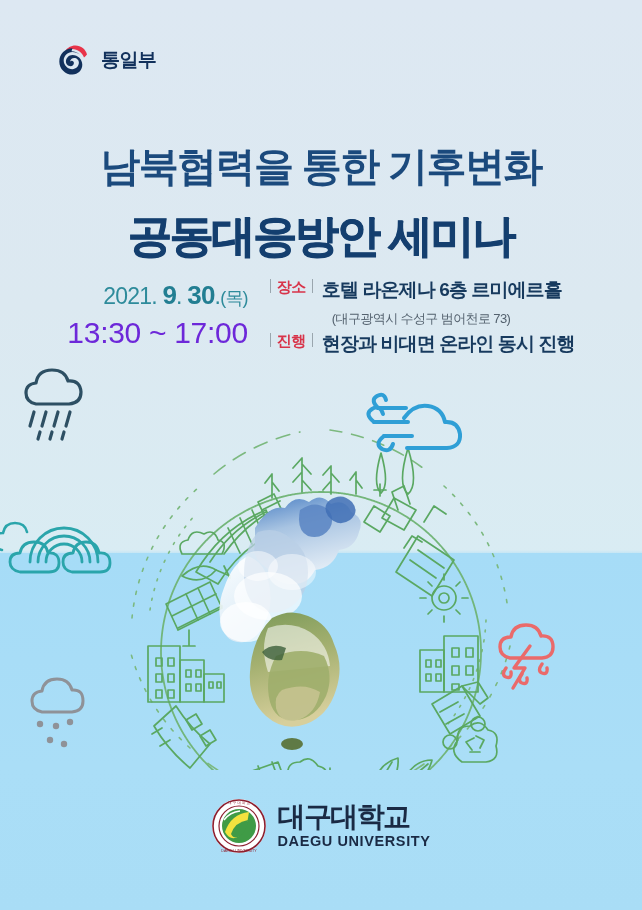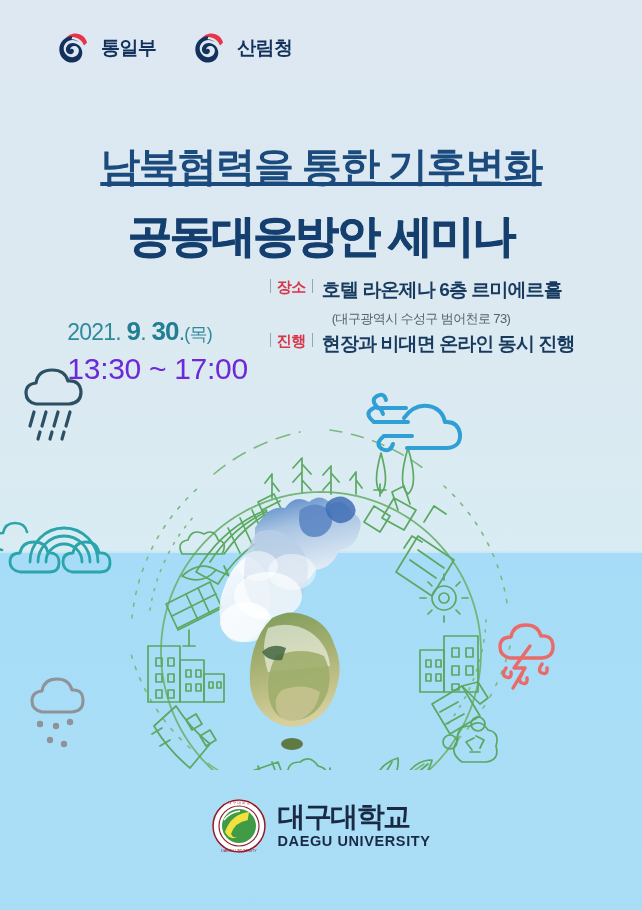--- a/index.html
+++ b/index.html
@@ -29,24 +29,24 @@
   }
   .bg-seam {
     position: absolute;
     left: 0; top: 550px; width: 642px; height: 6px;
     background: linear-gradient(180deg, rgba(217,236,243,0) 0%, rgba(170,222,247,0.85) 100%);
   }
 
   
   .header {
     position: absolute;
-    left: 52px; top: 28px;
+    left: 52px; top: 40px;
     display: flex;
     align-items: center;
-    gap: 32px;
+    gap: 18px;
   }
   .gov-logo {
     display: flex;
     align-items: center;
     gap: 9px;
   }
   .gov-mark { width: 40px; height: 40px; display: block; }
   .gov-name {
     font-size: 19px;
     font-weight: 700;
@@ -61,21 +61,20 @@
     left: 0; top: 143px; width: 642px;
     text-align: center;
   }
   .title-line1 {
     font-size: 40px;
     font-weight: 700;
     color: #1b4a7d;
     letter-spacing: -1.6px;
     line-height: 1.18;
     white-space: nowrap;
-    text-decoration: underline;
   }
   .title-line2 {
     font-size: 44px;
     font-weight: 900;
     color: #143f6f;
     letter-spacing: -2.2px;
     line-height: 1.18;
     margin-top: 20px;
     white-space: nowrap;
     -webkit-text-stroke: 0.9px #143f6f;
@@ -84,24 +83,24 @@
   
   .info-row {
     position: absolute;
     left: 0; top: 278px; width: 642px;
     display: flex;
     justify-content: center;
     align-items: flex-start;
     gap: 0;
   }
   .when {
+    text-align: right;
     padding-right: 18px;
     padding-top: 1px;
     min-width: 150px;
-    margin-top: 36px;
   }
   .when-date {
     font-size: 23px;
     color: #2e8b9b;
     letter-spacing: -0.8px;
     line-height: 1.28;
     white-space: nowrap;
   }
   .when-date .big {
     font-weight: 800;
@@ -206,27 +205,20 @@
   <div class="header">
 
     <div class="gov-logo">
       <svg class="gov-mark" viewBox="0 0 40 40">
         <path d="M35 14.5c-1.2-5.2-6-9-11.6-9-4.4 0-8.2 2.3-10.3 5.7 2-1.4 4.4-2.2 7-2.2 5.6 0 10.3 3.6 11.9 8.6.9-.8 2-1.9 3-3.1z" fill="#e8344a"></path>
         <path d="M20.5 8.2c-7.3 0-13.2 5.9-13.2 13.2S13.2 34.6 20.5 34.6c5.4 0 9.8-4.4 9.8-9.8s-4.4-9.8-9.8-9.8c-3.6 0-6.6 2.9-6.6 6.6 0 2.6 2.1 4.7 4.7 4.7 1.8 0 3.3-1.5 3.3-3.3 0-1.2-1-2.2-2.2-2.2-.7 0-1.3.4-1.6 1 .1-2.2 1.9-3.9 4.1-3.9 2.6 0 4.7 2.1 4.7 4.7 0 3.6-2.9 6.6-6.6 6.6-4.7 0-8.6-3.8-8.6-8.6s3.9-8.6 8.6-8.6c2.9 0 5.6 1 7.7 2.6-2.2-2.1-5.2-3.4-8.5-3.4z" fill="#12315c"></path>
       </svg>
       <span class="gov-name">통일부</span>
     </div>
 
-    <div class="gov-logo">
-      <svg class="gov-mark" viewBox="0 0 40 40">
-        <path d="M35 14.5c-1.2-5.2-6-9-11.6-9-4.4 0-8.2 2.3-10.3 5.7 2-1.4 4.4-2.2 7-2.2 5.6 0 10.3 3.6 11.9 8.6.9-.8 2-1.9 3-3.1z" fill="#e8344a"></path>
-        <path d="M20.5 8.2c-7.3 0-13.2 5.9-13.2 13.2S13.2 34.6 20.5 34.6c5.4 0 9.8-4.4 9.8-9.8s-4.4-9.8-9.8-9.8c-3.6 0-6.6 2.9-6.6 6.6 0 2.6 2.1 4.7 4.7 4.7 1.8 0 3.3-1.5 3.3-3.3 0-1.2-1-2.2-2.2-2.2-.7 0-1.3.4-1.6 1 .1-2.2 1.9-3.9 4.1-3.9 2.6 0 4.7 2.1 4.7 4.7 0 3.6-2.9 6.6-6.6 6.6-4.7 0-8.6-3.8-8.6-8.6s3.9-8.6 8.6-8.6c2.9 0 5.6 1 7.7 2.6-2.2-2.1-5.2-3.4-8.5-3.4z" fill="#12315c"></path>
-      </svg>
-      <span class="gov-name">산림청</span>
-    </div>
 
   </div>
 
   <div class="title-block">
     <div class="title-line1">남북협력을 통한 기후변화</div>
     <div class="title-line2">공동대응방안 세미나</div>
   </div>
 
   <div class="info-row">
 

